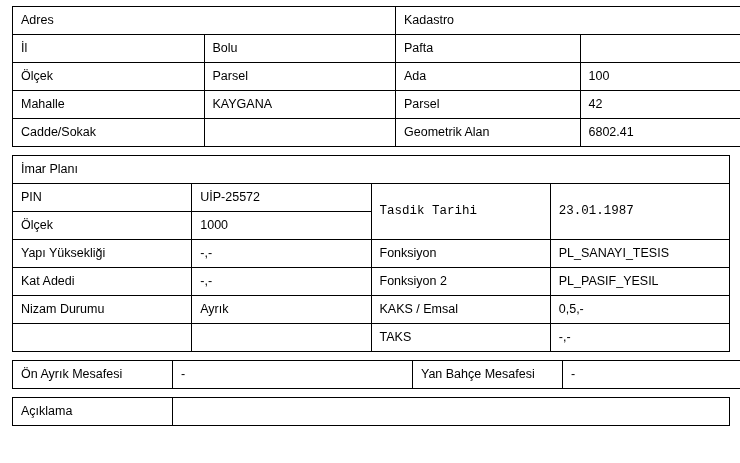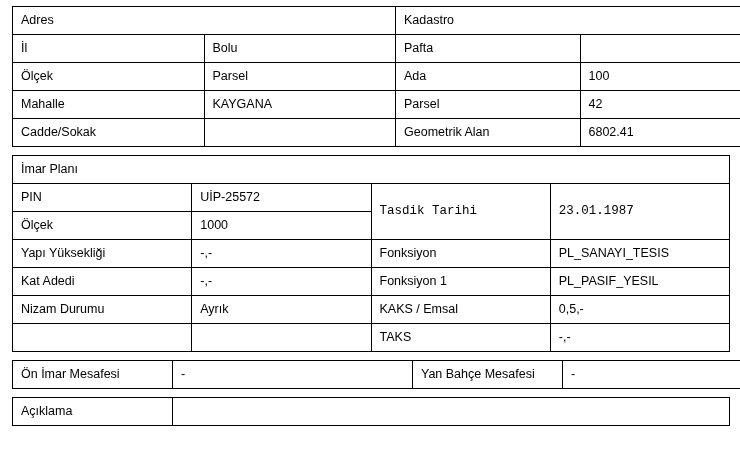--- a/index.html
+++ b/index.html
@@ -118,21 +118,21 @@
       </tr>
       <tr>
         <td class="c1">Yapı Yüksekliği</td>
         <td class="c2">-,-</td>
         <td class="c3">Fonksiyon</td>
         <td class="c4">PL_SANAYI_TESIS</td>
       </tr>
       <tr>
         <td class="c1">Kat Adedi</td>
         <td class="c2">-,-</td>
-        <td class="c3">Fonksiyon 1</td>
+        <td class="c3">Fonksiyon 2</td>
         <td class="c4">PL_PASIF_YESIL</td>
       </tr>
       <tr>
         <td class="c1">Nizam Durumu</td>
         <td class="c2">Ayrık</td>
         <td class="c3">KAKS / Emsal</td>
         <td class="c4">0,5,-</td>
       </tr>
       <tr>
         <td class="c1"></td>
@@ -141,21 +141,21 @@
         <td class="c4">-,-</td>
       </tr>
     </tbody>
   </table>
 
   <div class="spacer"></div>
 
   <table class="block">
     <tbody>
       <tr>
-        <td class="c1">Ön İmar Mesafesi</td>
+        <td class="c1">Ön Ayrık Mesafesi</td>
         <td class="c2">-</td>
         <td class="c3">Yan Bahçe Mesafesi</td>
         <td class="c4">-</td>
       </tr>
     </tbody>
   </table>
 
   <div class="spacer"></div>
 
   <table class="block">

